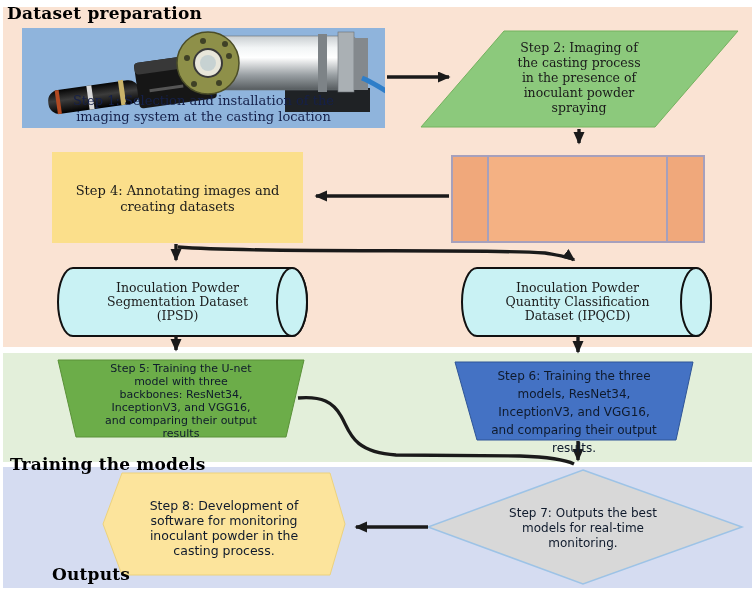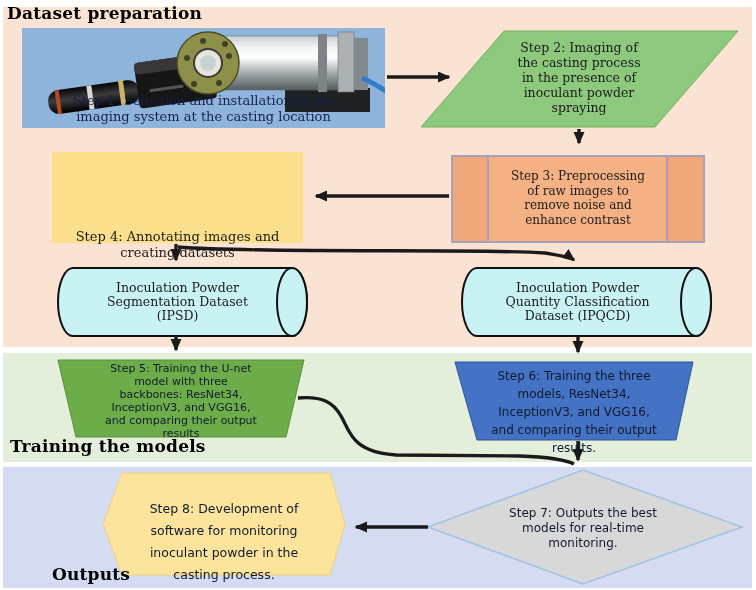--- a/index.html
+++ b/index.html
@@ -118,38 +118,34 @@
       <path d="M178,247 C270,254 470,248 545,253 C562,256 570,257 574,260" marker-end="url(#ah)"></path>
       <line x1="176" y1="336" x2="176" y2="350" marker-end="url(#ah)"></line>
       <line x1="578" y1="336" x2="578" y2="352" marker-end="url(#ah)"></line>
       <path d="M298,398 C322,396 333,402 341,416 C350,431 351,452 396,455 L520,456 C548,457 564,459 574,464"></path>
       <line x1="578" y1="441" x2="578" y2="460" marker-end="url(#ah)"></line>
       <line x1="428" y1="527" x2="356" y2="527" marker-end="url(#ah)"></line>
     </g>
   </svg>
 
   <div class="band-title" style="left:7px;top:3px;">Dataset preparation</div>
-  <div class="band-title" style="left:10px;top:436px;">Training the models</div>
+  <div class="band-title" style="left:10px;top:454px;">Training the models</div>
   <div class="band-title" style="left:52px;top:564px;">Outputs</div>
 
   <div class="txt serif caption" style="left:24px;top:93px;width:359px;font-size:13px;line-height:15.5px;">Step 1: Selection and installation of the
 imaging system at the casting location</div>
 
   <div class="txt serif" style="left:469px;top:40px;width:220px;font-size:12.5px;line-height:15px;">Step 2: Imaging of
 the casting process
 in the presence of
 inoculant powder
 spraying</div>
 
-  <div class="txt serif" style="left:492px;top:169px;width:172px;font-size:12px;line-height:14.5px;">Step 3: Preprocessing
-of raw images to
-remove noise and
-enhance contrast</div>
 
-  <div class="txt serif" style="left:56px;top:183px;width:243px;font-size:13px;line-height:15.5px;margin-top:46px;">Step 4: Annotating images and
+  <div class="txt serif" style="left:56px;top:183px;width:243px;font-size:13px;line-height:15.5px;">Step 4: Annotating images and
 creating datasets</div>
 
   <div class="txt serif" style="left:70px;top:281px;width:215px;font-size:12.5px;line-height:14px;">Inoculation Powder
 Segmentation Dataset
 (IPSD)</div>
 
   <div class="txt serif" style="left:470px;top:281px;width:215px;font-size:12.5px;line-height:14px;">Inoculation Powder
 Quantity Classification
 Dataset (IPQCD)</div>
 
@@ -163,18 +159,18 @@
   <div class="txt sans" style="left:462px;top:367px;width:224px;font-size:12px;line-height:18px;">Step 6: Training the three
 models, ResNet34,
 InceptionV3, and VGG16,
 and comparing their output
 results.</div>
 
   <div class="txt sans" style="left:477px;top:506px;width:212px;font-size:12px;line-height:15px;">Step 7: Outputs the best
 models for real-time
 monitoring.</div>
 
-  <div class="txt sans" style="left:116px;top:498px;width:216px;font-size:12.5px;line-height:22px;">Step 8: Development of
+  <div class="txt sans" style="left:116px;top:498px;width:216px;font-size:12.5px;line-height:15px;">Step 8: Development of
 software for monitoring
 inoculant powder in the
 casting process.</div>
 
 </div>
 
 </body></html>

